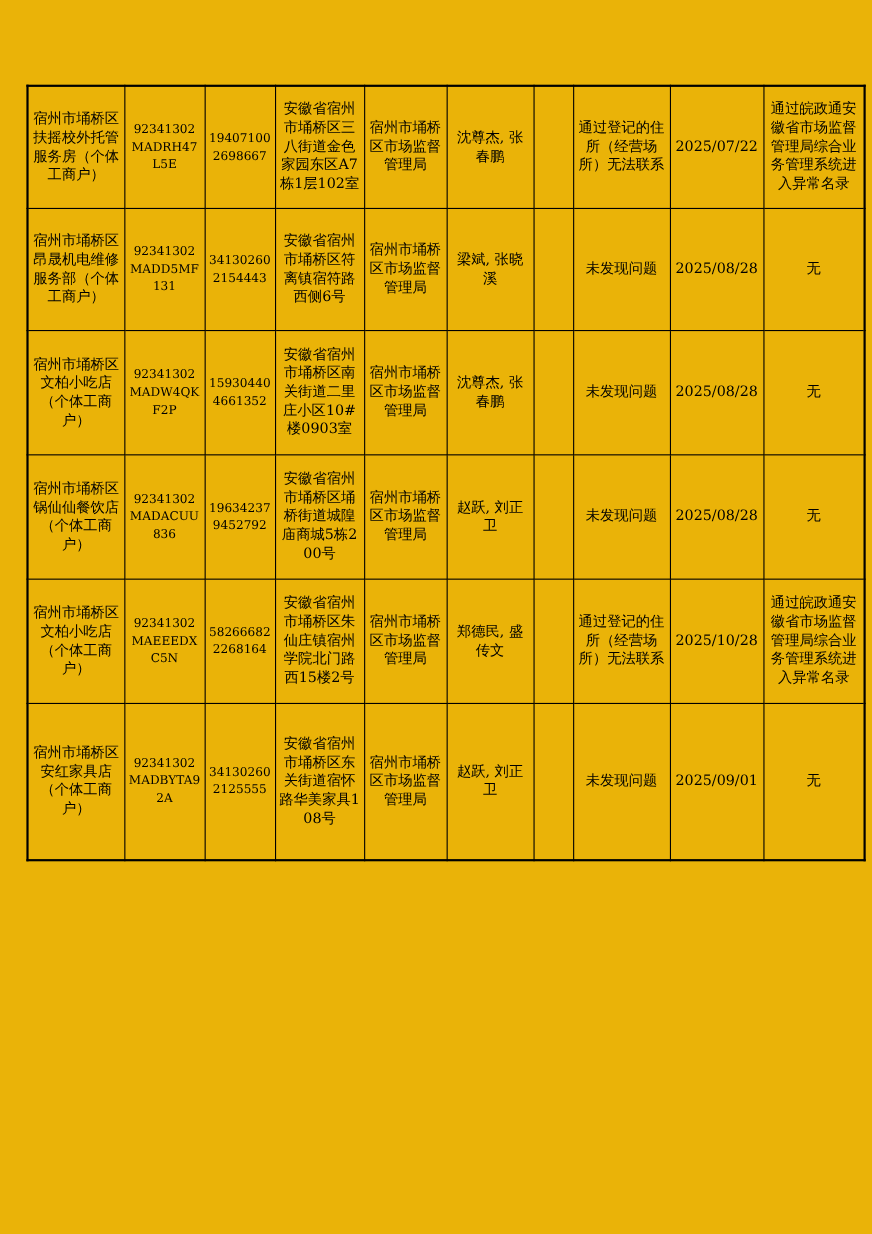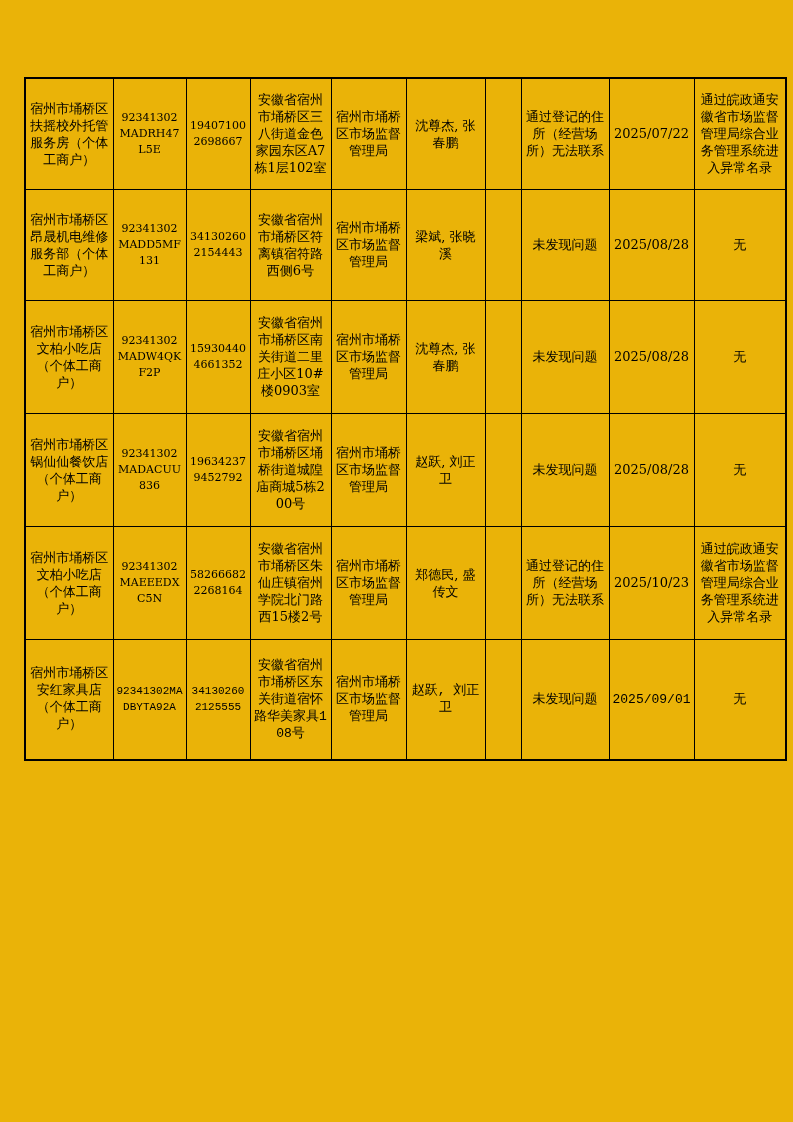--- a/index.html
+++ b/index.html
@@ -31,21 +31,21 @@
     vertical-align: middle;
     font-size: 13px;
     line-height: 17px;
     padding: 2px 3px;
     word-break: break-all;
     overflow: hidden;
   }
   table.inspection-table tr { height: 113px; }
   table.inspection-table tr:nth-child(1),
   table.inspection-table tr:nth-child(2) { height: 111px; }
-  table.inspection-table tr:last-child { height: 121px; font-family: Liberation Mono, monospace; }
+  table.inspection-table tr:last-child { height: 143px; }
   
   table.inspection-table td:nth-child(2),
   table.inspection-table td:nth-child(3) { font-size: 11px; line-height: 16px; }
   table.inspection-table td:nth-child(9) { white-space: nowrap; }
 </style>
 </head>
 <body>
 
 <div class="page">
   <table class="inspection-table">
@@ -112,21 +112,21 @@
         </tr>
         <tr>
           <td>宿州市埇桥区文柏小吃店（个体工商户）</td>
           <td>92341302MAEEEDXC5N</td>
           <td>582666822268164</td>
           <td>安徽省宿州市埇桥区朱仙庄镇宿州学院北门路西15楼2号</td>
           <td>宿州市埇桥区市场监督管理局</td>
           <td>郑德民, 盛传文</td>
           <td></td>
           <td>通过登记的住所（经营场所）无法联系</td>
-          <td>2025/10/23</td>
+          <td>2025/10/28</td>
           <td>通过皖政通安徽省市场监督管理局综合业务管理系统进入异常名录</td>
         </tr>
         <tr>
           <td>宿州市埇桥区安红家具店（个体工商户）</td>
           <td>92341302MADBYTA92A</td>
           <td>341302602125555</td>
           <td>安徽省宿州市埇桥区东关街道宿怀路华美家具108号</td>
           <td>宿州市埇桥区市场监督管理局</td>
           <td>赵跃, 刘正卫</td>
           <td></td>

